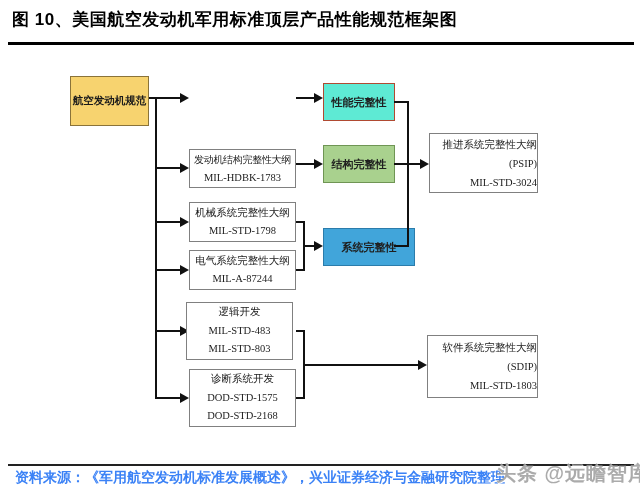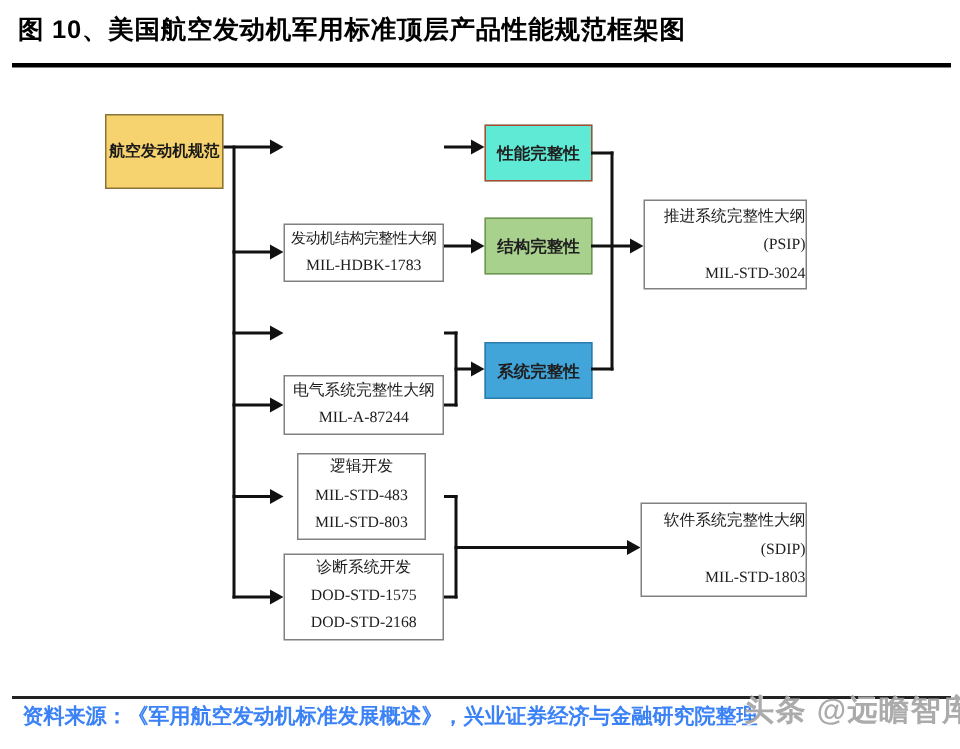--- a/index.html
+++ b/index.html
@@ -72,27 +72,31 @@
 
   <div class="hl" style="left:155px;top:397px;width:25px;"></div>
   <div class="ar" style="left:180px;top:393px;"></div>
 
 
   <div class="box wbox" style="left:189px;top:149px;width:107px;height:39px;">
     <div class="line tight">发动机结构完整性大纲</div>
     <div class="line">MIL-HDBK-1783</div>
   </div>
 
+  <div class="box wbox" style="left:189px;top:202px;width:107px;height:40px;">
+    <div class="line">机械系统完整性大纲</div>
+    <div class="line">MIL-STD-1798</div>
+  </div>
 
   <div class="box wbox" style="left:189px;top:250px;width:107px;height:40px;">
     <div class="line">电气系统完整性大纲</div>
     <div class="line">MIL-A-87244</div>
   </div>
 
-  <div class="box wbox three" style="left:198px;top:302px;width:86px;height:58px;align-items:center;">
+  <div class="box wbox three" style="left:186px;top:302px;width:107px;height:58px;align-items:center;">
     <div class="line">逻辑开发</div>
     <div class="line">MIL-STD-483</div>
     <div class="line">MIL-STD-803</div>
   </div>
 
   <div class="box wbox three" style="left:189px;top:369px;width:107px;height:58px;">
     <div class="line">诊断系统开发</div>
     <div class="line">DOD-STD-1575</div>
     <div class="line">DOD-STD-2168</div>
   </div>
@@ -108,21 +112,21 @@
   <div class="vl" style="left:303px;top:221px;height:50px;"></div>
   <div class="hl" style="left:303px;top:245px;width:11px;"></div>
   <div class="ar" style="left:314px;top:241px;"></div>
 
   <div class="box cbox c-perf" style="left:323px;top:83px;width:72px;height:38px;">
     <div class="line">性能完整性</div>
   </div>
   <div class="box cbox c-struct" style="left:323px;top:145px;width:72px;height:38px;">
     <div class="line">结构完整性</div>
   </div>
-  <div class="box cbox c-sys" style="left:323px;top:228px;width:72px;height:38px;">
+  <div class="box cbox c-sys" style="left:323px;top:228px;width:92px;height:38px;">
     <div class="line">系统完整性</div>
   </div>
 
   <div class="hl" style="left:394px;top:101px;width:15px;"></div>
   <div class="vl" style="left:407px;top:101px;height:146px;"></div>
   <div class="hl" style="left:394px;top:245px;width:15px;"></div>
   <div class="hl" style="left:394px;top:163px;width:26px;"></div>
   <div class="ar" style="left:420px;top:159px;"></div>
 
   <div class="box rbox" style="left:429px;top:133px;width:109px;height:60px;align-items:flex-end;">

